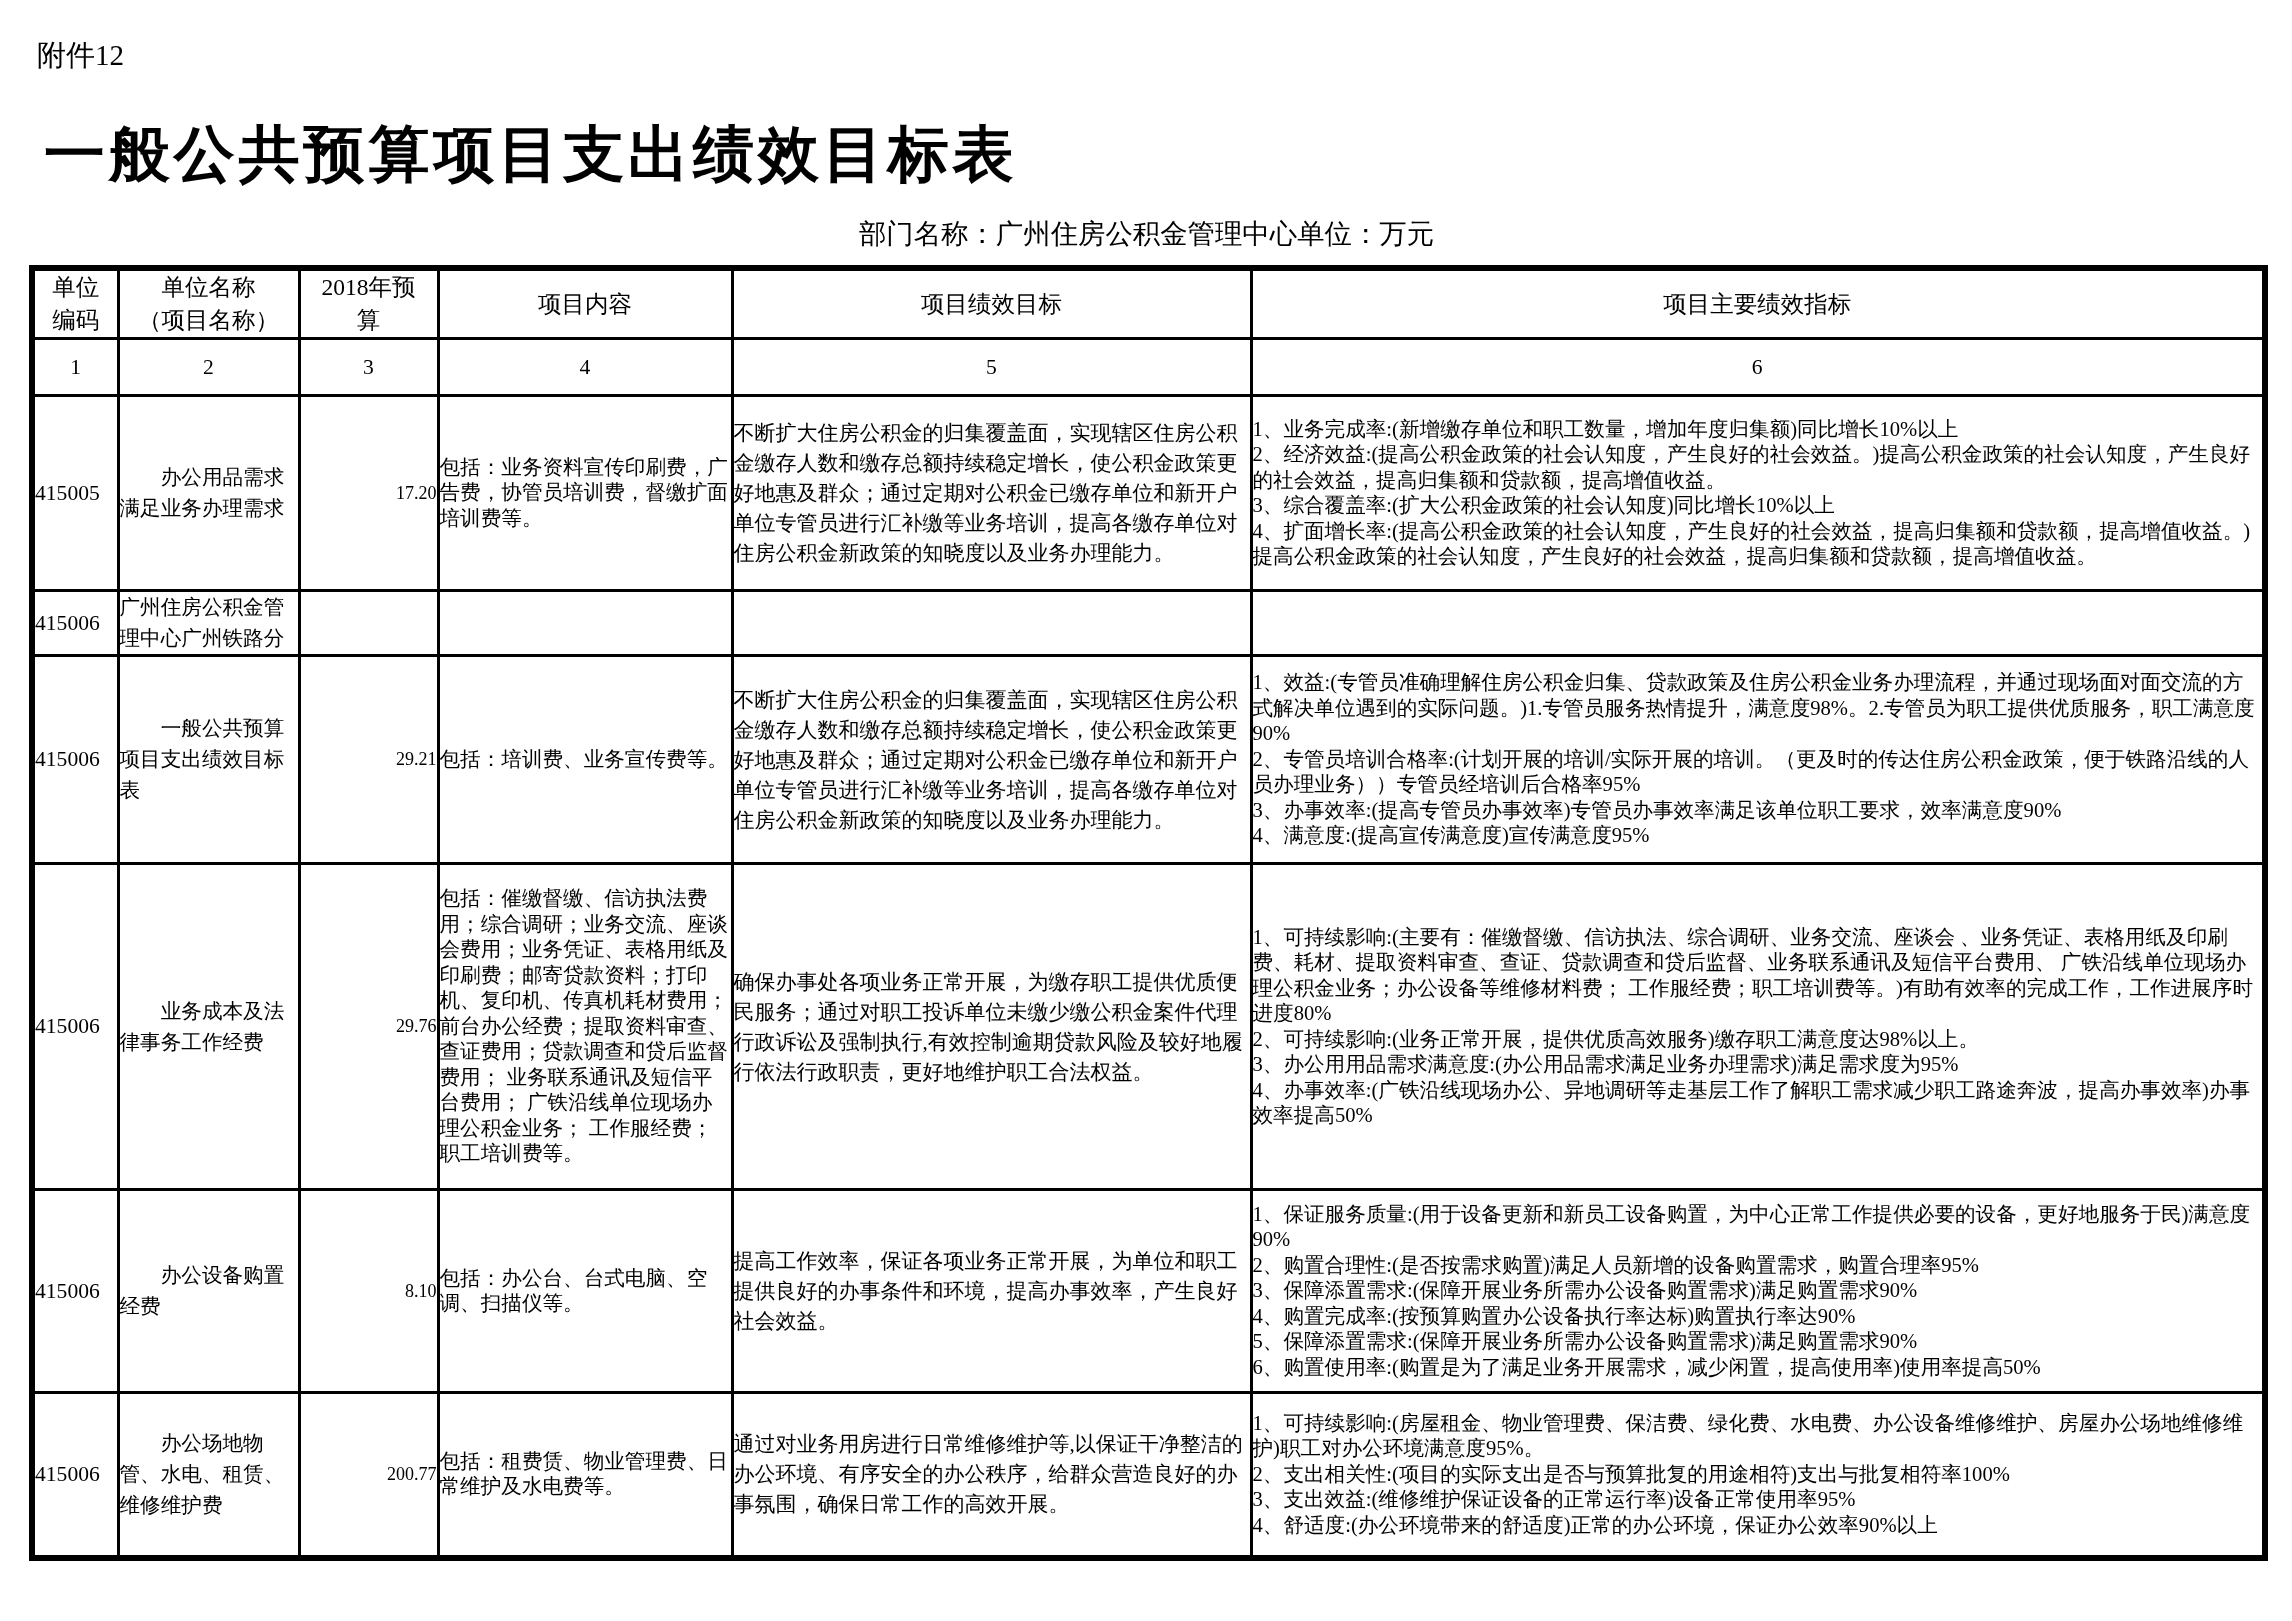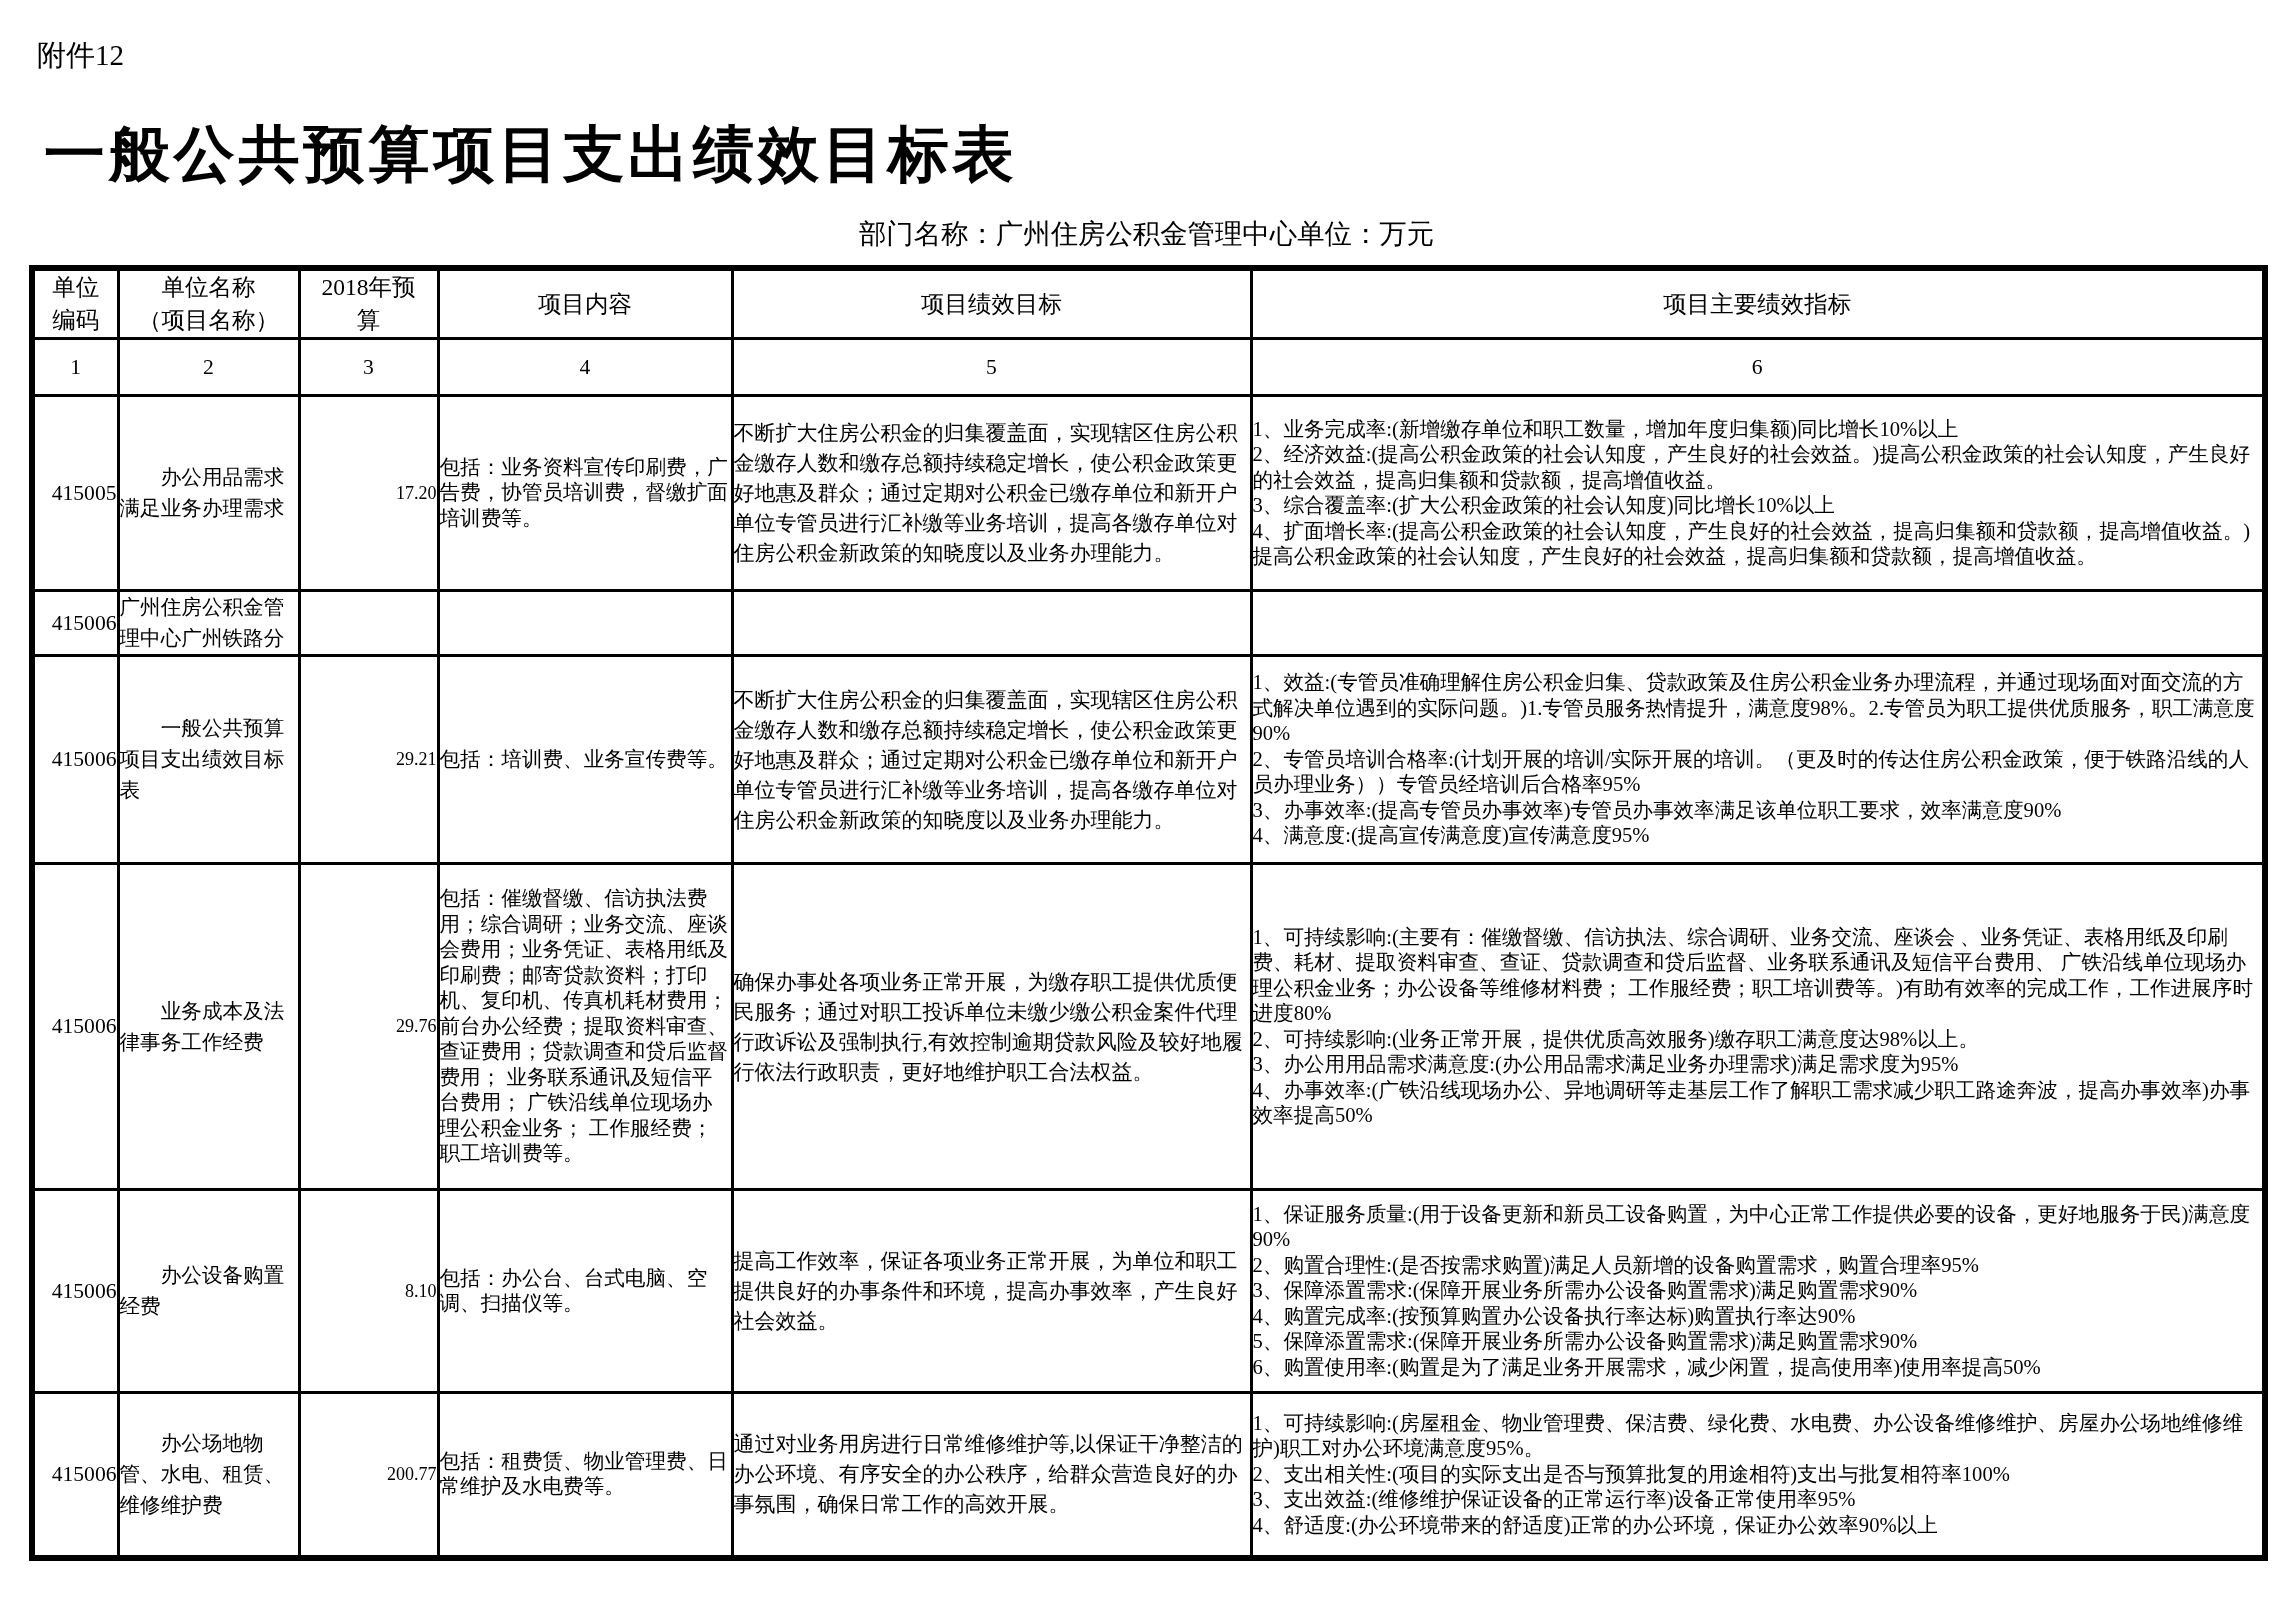--- a/index.html
+++ b/index.html
@@ -41,21 +41,21 @@
   tbody tr:nth-child(2){height:62px;}
   tbody tr:nth-child(3){height:208px;}
   tbody tr:nth-child(4){height:326px;}
   tbody tr:nth-child(5){height:203px;}
   tbody tr:nth-child(6){height:165px;}
   th{
     font-weight:normal;font-size:23.5px;line-height:33px;
     text-align:center;white-space:pre-line;
   }
   tr.nums td{font-size:21.6px;text-align:center;}
-  td.c-code{font-size:21.6px;text-align:right;padding:0 2px;}
+  td.c-code{font-size:21.6px;text-align:left;padding:0 2px;}
   td.c-name{font-size:20.6px;line-height:31px;text-align:left;padding:0 4.9px;}
   td.c-budget{font-size:18px;text-align:right;padding-right:2.9px;}
   td.c-content{font-size:20.6px;line-height:25.5px;text-align:left;padding:0 6.9px;}
   td.c-target{font-size:21px;line-height:30px;text-align:left;padding:0 7.8px;}
   td.c-indicators{font-size:20.6px;line-height:25.5px;text-align:left;padding:0 7.8px;white-space:pre-line;}
 </style>
 </head>
 <body>
 
 <div class="attachment">附件12</div>

